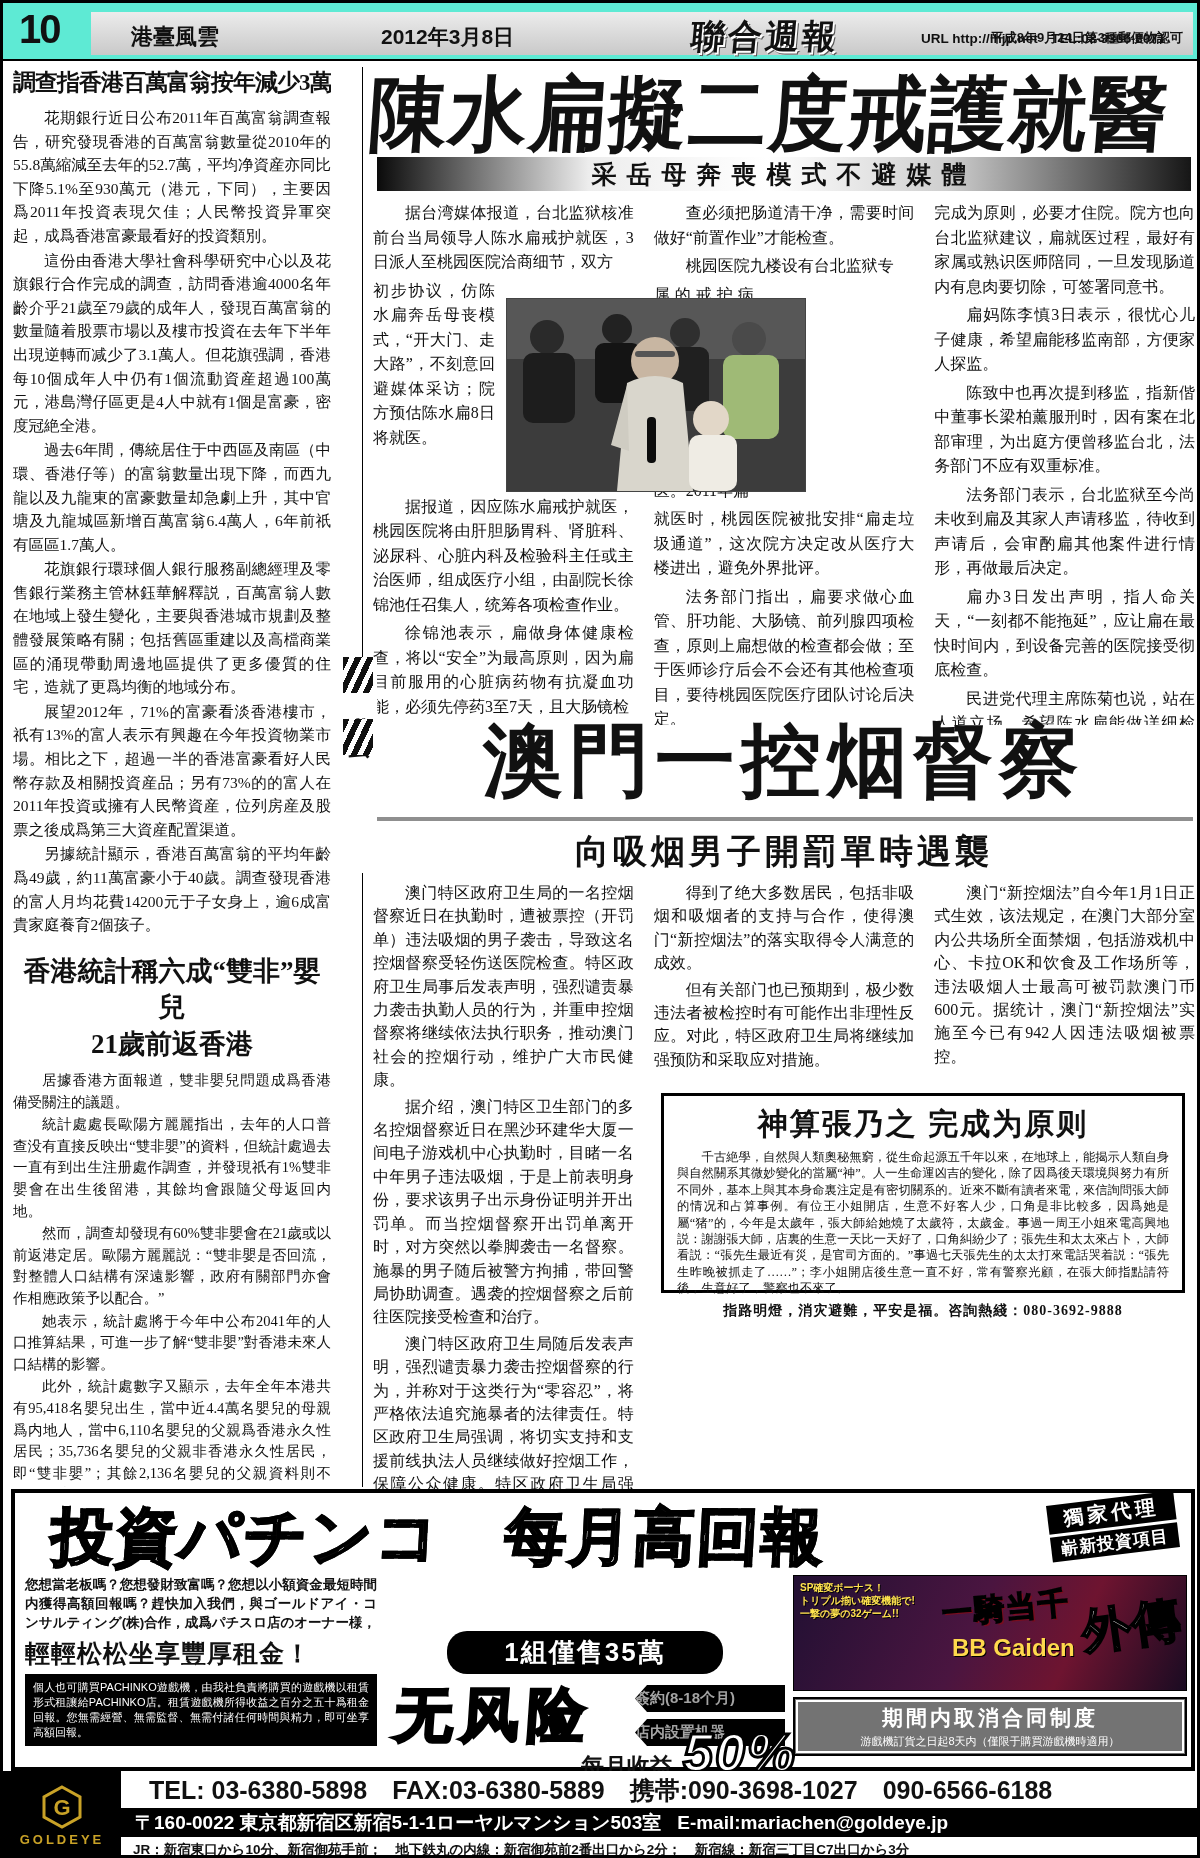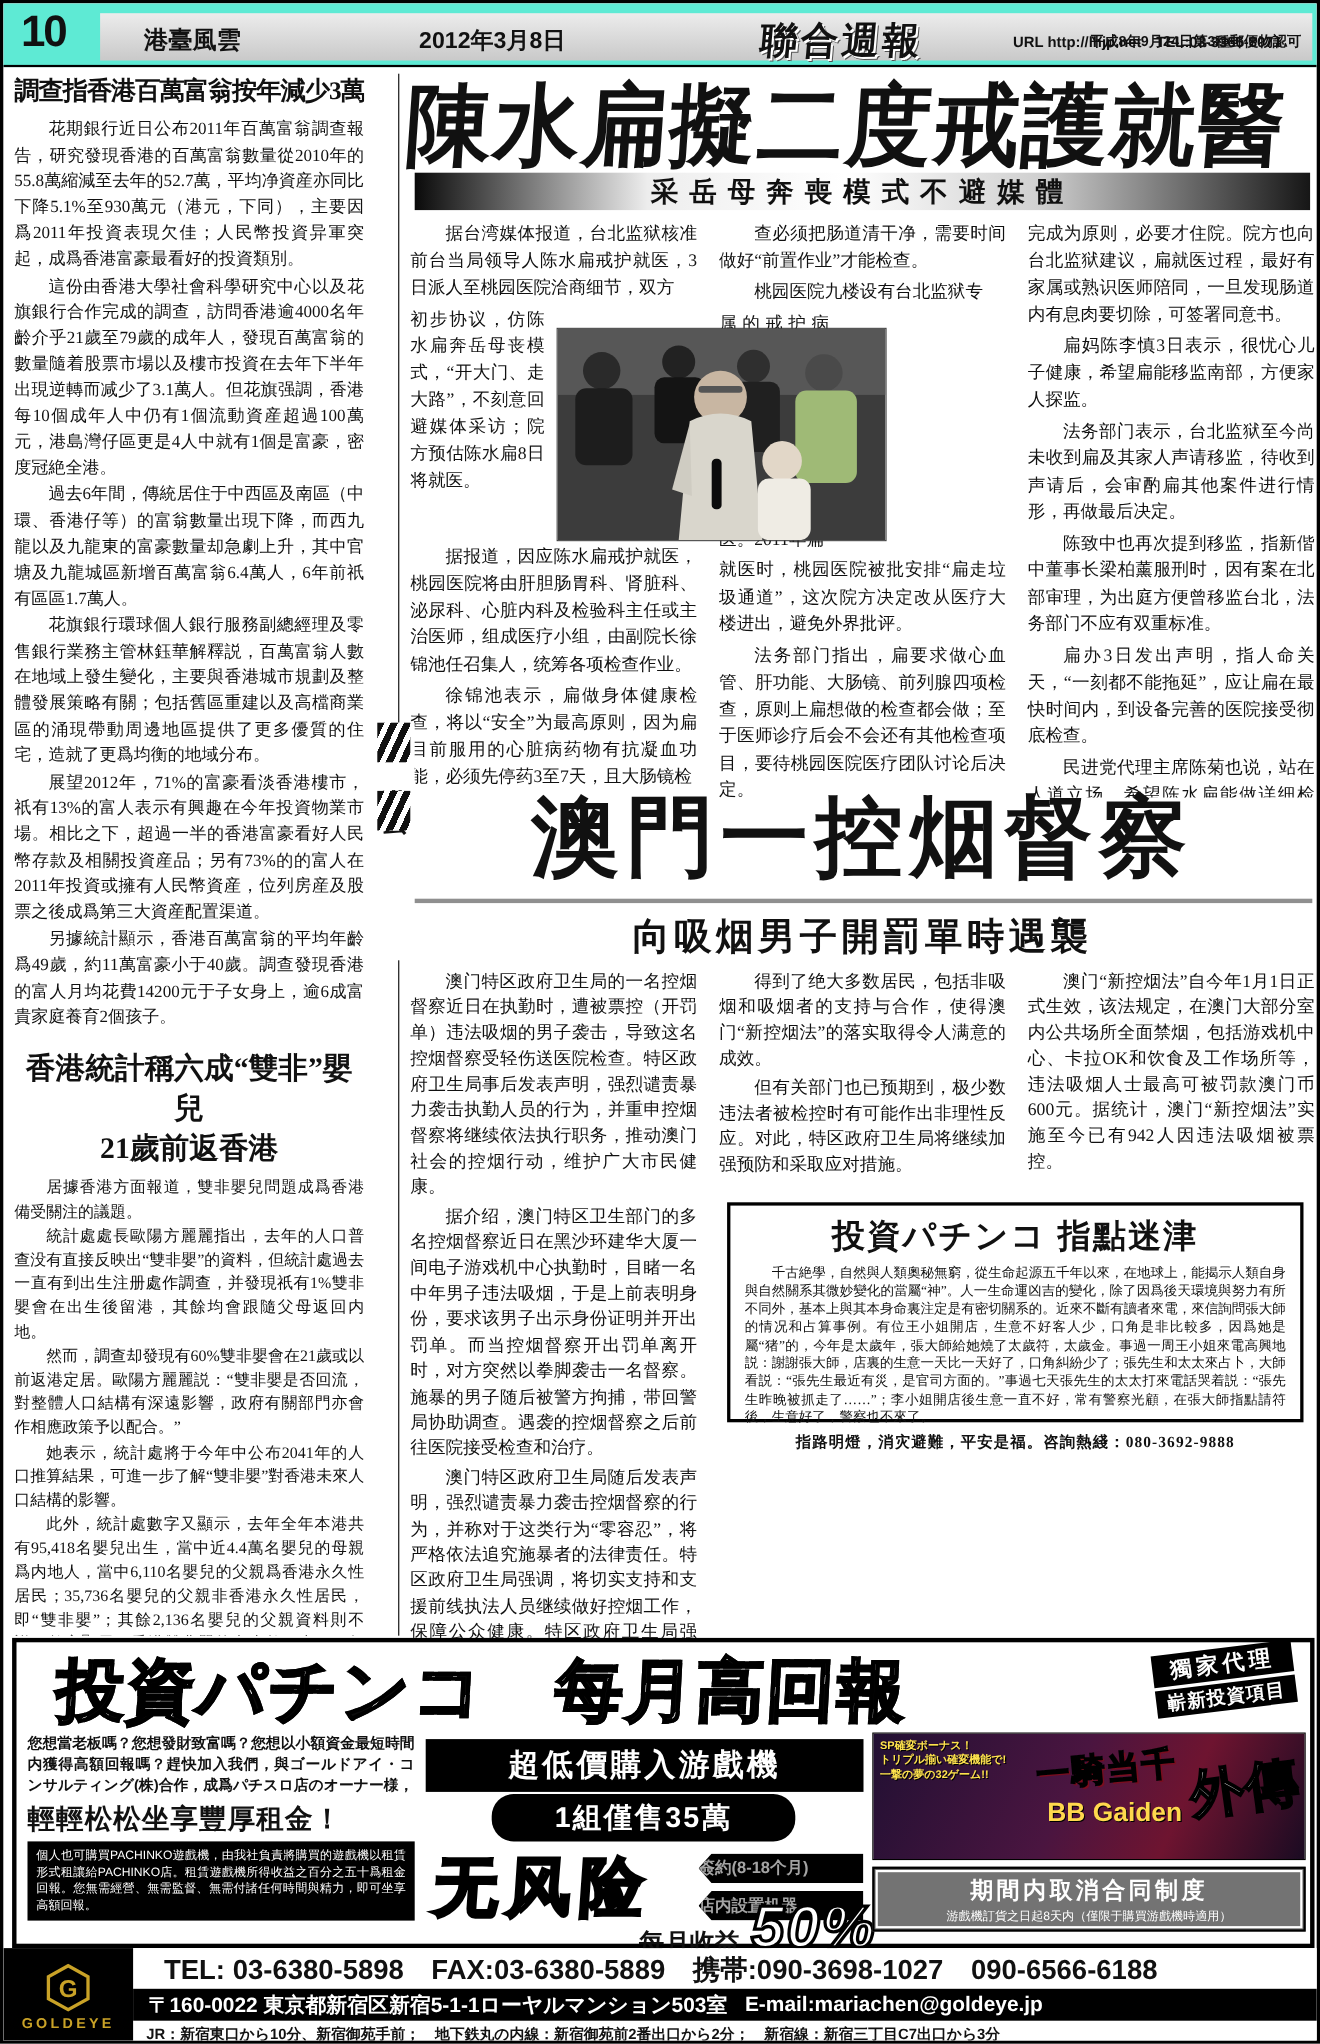--- a/index.html
+++ b/index.html
@@ -172,22 +172,22 @@
         <p class="indent">查必须把肠道清干净，需要时间做好“前置作业”才能检查。</p>
         <p class="indent">桃园医院九楼设有台北监狱专</p>
         <p class="n-right">属的戒护病房，扁2011年1月19日首度到桃园医院戒护就医，进行心血管各项检查，这次是扁二度戒护就医。2011年扁</p>
         <p>就医时，桃园医院被批安排“扁走垃圾通道”，这次院方决定改从医疗大楼进出，避免外界批评。</p>
         <p class="indent">法务部门指出，扁要求做心血管、肝功能、大肠镜、前列腺四项检查，原则上扁想做的检查都会做；至于医师诊疗后会不会还有其他检查项目，要待桃园医院医疗团队讨论后决定。</p>
 
       </div>
       <div class="col">
         <p>完成为原则，必要才住院。院方也向台北监狱建议，扁就医过程，最好有家属或熟识医师陪同，一旦发现肠道内有息肉要切除，可签署同意书。</p>
         <p class="indent">扁妈陈李慎3日表示，很忧心儿子健康，希望扁能移监南部，方便家人探监。</p>
+        <p class="indent">陈致中也再次提到移监，指新偕中董事长梁柏薰服刑时，因有案在北部审理，为出庭方便曾移监台北，法务部门不应有双重标准。</p>
         <p class="indent">法务部门表示，台北监狱至今尚未收到扁及其家人声请移监，待收到声请后，会审酌扁其他案件进行情形，再做最后决定。</p>
-        <p class="indent">陈致中也再次提到移监，指新偕中董事长梁柏薰服刑时，因有案在北部审理，为出庭方便曾移监台北，法务部门不应有双重标准。</p>
         <p class="indent">扁办3日发出声明，指人命关天，“一刻都不能拖延”，应让扁在最快时间内，到设备完善的医院接受彻底检查。</p>
         <p class="indent">民进党代理主席陈菊也说，站在人道立场，希望陈水扁能做详细检查，还他医疗基本人权。</p>
       </div>
 
       <svg class="photo" viewBox="0 0 298 192" preserveAspectRatio="none">
         <rect width="298" height="192" fill="#3c3c3c"></rect>
         <rect width="298" height="60" fill="#575757"></rect>
         <circle cx="40" cy="38" r="17" fill="#2a2a2a"></circle>
           <rect x="16" y="54" width="52" height="70" rx="10" fill="#1d1d1d"></rect>
         <circle cx="110" cy="30" r="15" fill="#222"></circle>
@@ -218,21 +218,21 @@
       <div class="col">
         <p style="text-indent:2em">得到了绝大多数居民，包括非吸烟和吸烟者的支持与合作，使得澳门“新控烟法”的落实取得令人满意的成效。</p>
         <p>但有关部门也已预期到，极少数违法者被检控时有可能作出非理性反应。对此，特区政府卫生局将继续加强预防和采取应对措施。</p>
       </div>
       <div class="col">
         <p>澳门“新控烟法”自今年1月1日正式生效，该法规定，在澳门大部分室内公共场所全面禁烟，包括游戏机中心、卡拉OK和饮食及工作场所等，违法吸烟人士最高可被罚款澳门币600元。据统计，澳门“新控烟法”实施至今已有942人因违法吸烟被票控。</p>
       </div>
     </div>
 
     <div class="fortune">
-      <div class="f-title">投資パチンコ 指點迷津</div>
+      <div class="f-title">神算張乃之 完成为原则</div>
       <p class="f-body serif">千古絶學，自然與人類奧秘無窮，從生命起源五千年以來，在地球上，能揭示人類自身與自然關系其微妙變化的當屬“神”。人一生命運凶吉的變化，除了因爲後天環境與努力有所不同外，基本上與其本身命裏注定是有密切關系的。近來不斷有讀者來電，來信詢問張大師的情况和占算事例。有位王小姐開店，生意不好客人少，口角是非比較多，因爲她是屬“猪”的，今年是太歲年，張大師給她燒了太歲符，太歲金。事過一周王小姐來電高興地説：謝謝張大師，店裏的生意一天比一天好了，口角糾紛少了；張先生和太太來占卜，大師看説：“張先生最近有災，是官司方面的。”事過七天張先生的太太打來電話哭着説：“張先生昨晚被抓走了……”；李小姐開店後生意一直不好，常有警察光顧，在張大師指點請符後，生意好了，警察也不來了。</p>
       <div class="f-foot serif">指路明燈，消灾避難，平安是福。咨詢熱綫：080-3692-9888</div>
     </div>
 
     <div class="banner">
       <div class="stripes"></div>
       <div class="vtext">港臺風雲</div>
       <div class="stripes"></div>
     </div>
   </div>
@@ -243,21 +243,20 @@
       <div class="b1">獨家代理</div>
       <div class="b2">嶄新投資項目</div>
     </div>
 
     <div class="pitch">
       <p class="pitch-txt">您想當老板嗎？您想發財致富嗎？您想以小額資金最短時間内獲得高額回報嗎？趕快加入我們，與ゴールドアイ・コンサルティング(株)合作，成爲パチスロ店のオーナー様，</p>
       <div class="slogan">輕輕松松坐享豐厚租金！</div>
       <div class="reversed">個人也可購買PACHINKO遊戲機，由我社負責將購買的遊戲機以租賃形式租讓給PACHINKO店。租賃遊戲機所得收益之百分之五十爲租金回報。您無需經營、無需監督、無需付諸任何時間與精力，即可坐享高額回報。</div>
     </div>
 
-    <div class="mid1">超低價購入游戲機</div>
     <div class="mid2">1組僅售35萬</div>
     <div class="norisk">无风险</div>
     <div class="ribbon r1">簽約(8-18个月)</div>
     <div class="ribbon r2">店内設置机器</div>
     <div class="yield-label">每月收益</div>
     <div class="yield-val">50%</div>
 
     <div class="gameblock">
       <div class="gameart">
         <div class="g-lines">

